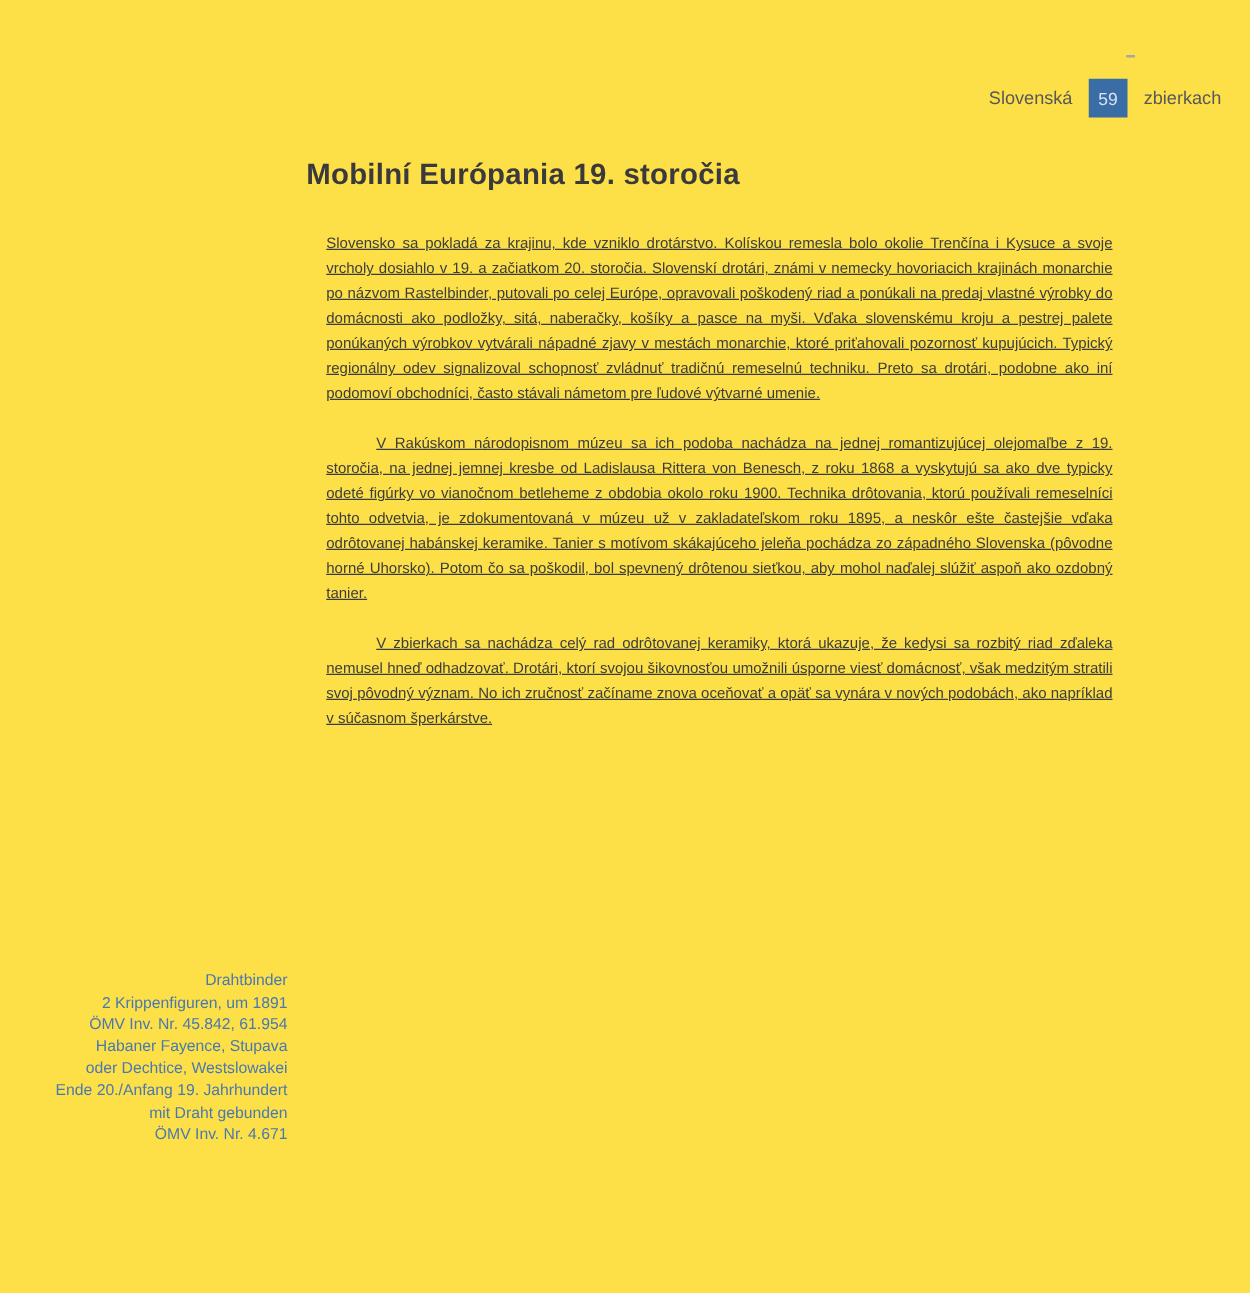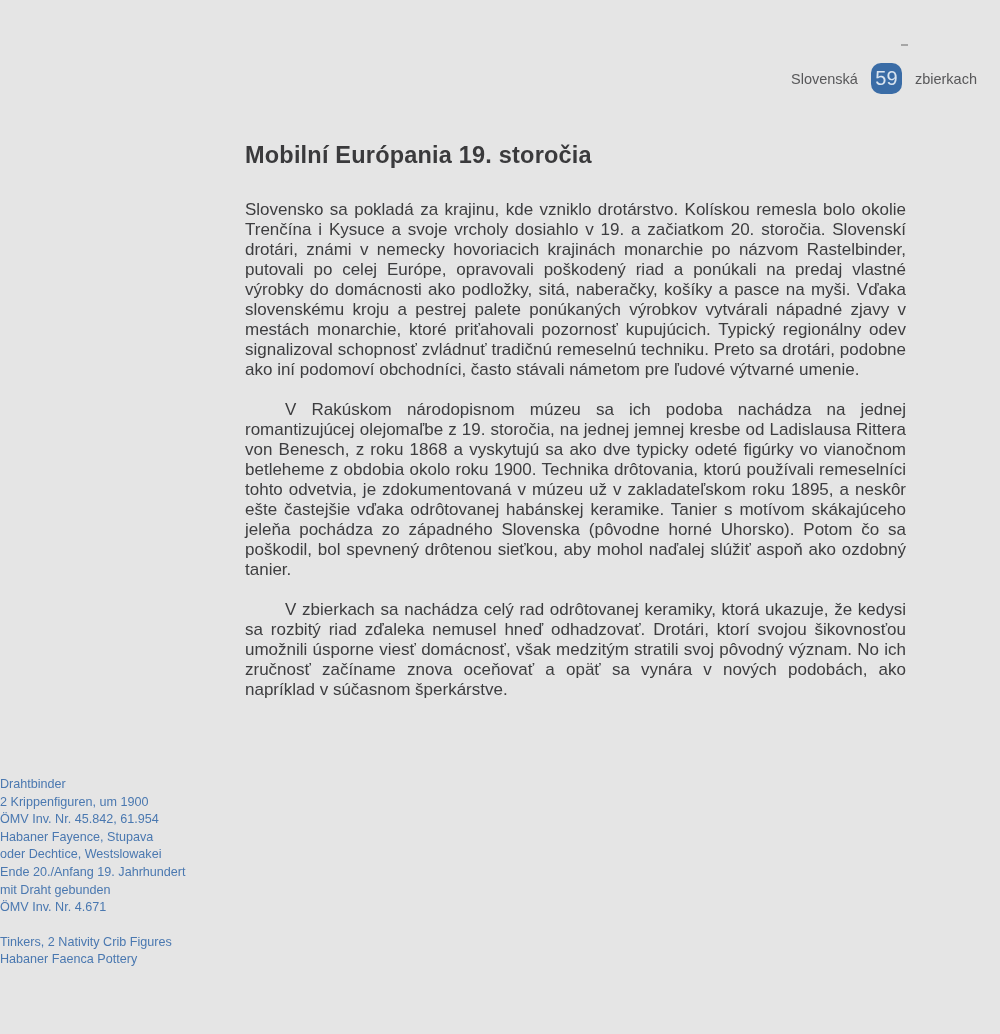--- a/index.html
+++ b/index.html
@@ -6,21 +6,21 @@
   body {
     width: 1000px;
     height: 1034px;
     background: #ffffff;
     font-family: "Liberation Sans", "DejaVu Sans", sans-serif;
   }
   .page {
     position: relative;
     width: 1000px;
     height: 1034px;
-    background: #e5e5e5;
+    background: #fde047;
     overflow: hidden;
     color: #3d3d3f;
   }
   .corner-mark {
     position: absolute;
     left: 901px;
     top: 44px;
     width: 7px;
     height: 2px;
     background: #a6a6a6;
@@ -36,52 +36,52 @@
     color: #58585a;
   }
   .page-number-box {
     width: 31px;
     height: 31px;
     background: #3a6ca6;
     color: #d9e4f0;
     display: flex;
     align-items: center;
     justify-content: center;
-    font-size: 20px;
+    font-size: 14px;
     flex: 0 0 auto;
-    border-radius: 10px;
   }
   .content {
     position: absolute;
     left: 245px;
-    top: 142px;
+    top: 126px;
     width: 661px;
   }
   .title {
     font-size: 23.5px;
     font-weight: bold;
     color: #3a3a3c;
     margin: 0 0 31px 0;
     letter-spacing: 0.2px;
   }
   .body-para {
-    font-size: 17px;
+    font-size: 12px;
     line-height: 20px;
     text-align: justify;
     color: #3d3d3f;
-    margin: 0;
+    margin: 16px;
+    text-decoration: underline;
   }
   .body-para + .body-para { margin-top: 20px; }
   .indented { text-indent: 40px; }
   .caption {
     position: absolute;
     left: 0;
     top: 776px;
     width: 230px;
-    text-align: left;
+    text-align: right;
     color: #4a78b0;
     font-size: 12.6px;
     line-height: 17.6px;
   }
   .caption-block-2 { margin-top: 17px; }
   .caption-line { white-space: nowrap; }
 </style>
 </head>
 <body>
 
@@ -100,27 +100,23 @@
   <main class="content">
     <h1 class="title">Mobilní Európania 19. storočia</h1>
     <p class="body-para">Slovensko sa pokladá za krajinu, kde vzniklo drotárstvo. Kolískou remesla bolo okolie Trenčína i Kysuce a svoje vrcholy dosiahlo v 19. a začiatkom 20. storočia. Slovenskí drotári, známi v nemecky hovoriacich krajinách monarchie po názvom Rastelbinder, putovali po celej Európe, opravovali poškodený riad a ponúkali na predaj vlastné výrobky do domácnosti ako podložky, sitá, naberačky, košíky a pasce na myši. Vďaka slovenskému kroju a pestrej palete ponúkaných výrobkov vytvárali nápadné zjavy v mestách monarchie, ktoré priťahovali pozornosť kupujúcich. Typický regionálny odev signalizoval schopnosť zvládnuť tradičnú remeselnú techniku. Preto sa drotári, podobne ako iní podomoví obchodníci, často stávali námetom pre ľudové výtvarné umenie.</p>
     <p class="body-para indented">V Rakúskom národopisnom múzeu sa ich podoba nachádza na jednej romantizujúcej olejomaľbe z 19. storočia, na jednej jemnej kresbe od Ladislausa Rittera von Benesch, z roku 1868 a vyskytujú sa ako dve typicky odeté figúrky vo vianočnom betleheme z obdobia okolo roku 1900. Technika drôtovania, ktorú používali remeselníci tohto odvetvia, je zdokumentovaná v múzeu už v zakladateľskom roku 1895, a neskôr ešte častejšie vďaka odrôtovanej habánskej keramike. Tanier s motívom skákajúceho jeleňa pochádza zo západného Slovenska (pôvodne horné Uhorsko). Potom čo sa poškodil, bol spevnený drôtenou sieťkou, aby mohol naďalej slúžiť aspoň ako ozdobný tanier.</p>
     <p class="body-para indented">V zbierkach sa nachádza celý rad odrôtovanej keramiky, ktorá ukazuje, že kedysi sa rozbitý riad zďaleka nemusel hneď odhadzovať. Drotári, ktorí svojou šikovnosťou umožnili úsporne viesť domácnosť, však medzitým stratili svoj pôvodný význam. No ich zručnosť začíname znova oceňovať a opäť sa vynára v nových podobách, ako napríklad v súčasnom šperkárstve.</p>
   </main>
 
   <aside class="caption">
     <div class="caption-block">
       <div class="caption-line">Drahtbinder</div>
-      <div class="caption-line">2 Krippenfiguren, um 1900</div>
+      <div class="caption-line">2 Krippenfiguren, um 1891</div>
       <div class="caption-line">ÖMV Inv. Nr. 45.842, 61.954</div>
       <div class="caption-line">Habaner Fayence, Stupava</div>
       <div class="caption-line">oder Dechtice, Westslowakei</div>
       <div class="caption-line">Ende 20./Anfang 19. Jahrhundert</div>
       <div class="caption-line">mit Draht gebunden</div>
       <div class="caption-line">ÖMV Inv. Nr. 4.671</div>
     </div>
-    <div class="caption-block caption-block-2">
-      <div class="caption-line">Tinkers, 2 Nativity Crib Figures</div>
-      <div class="caption-line">Habaner Faenca Pottery</div>
-    </div>
   </aside>
 
 </div>
 
 </body></html>

